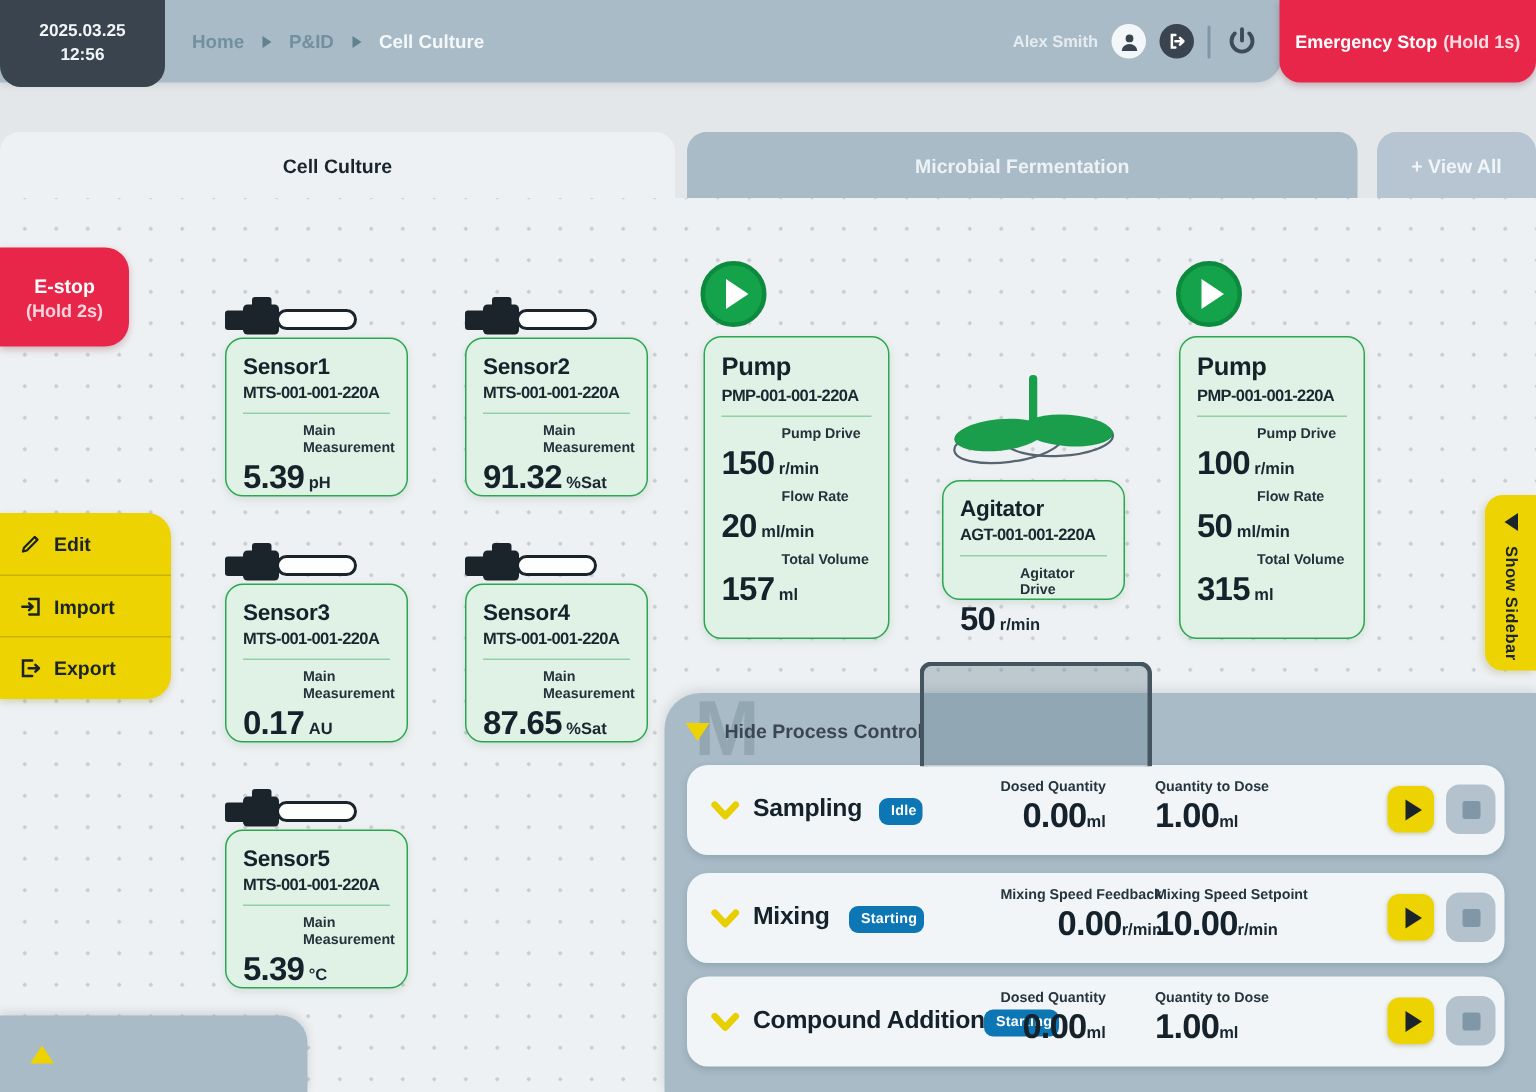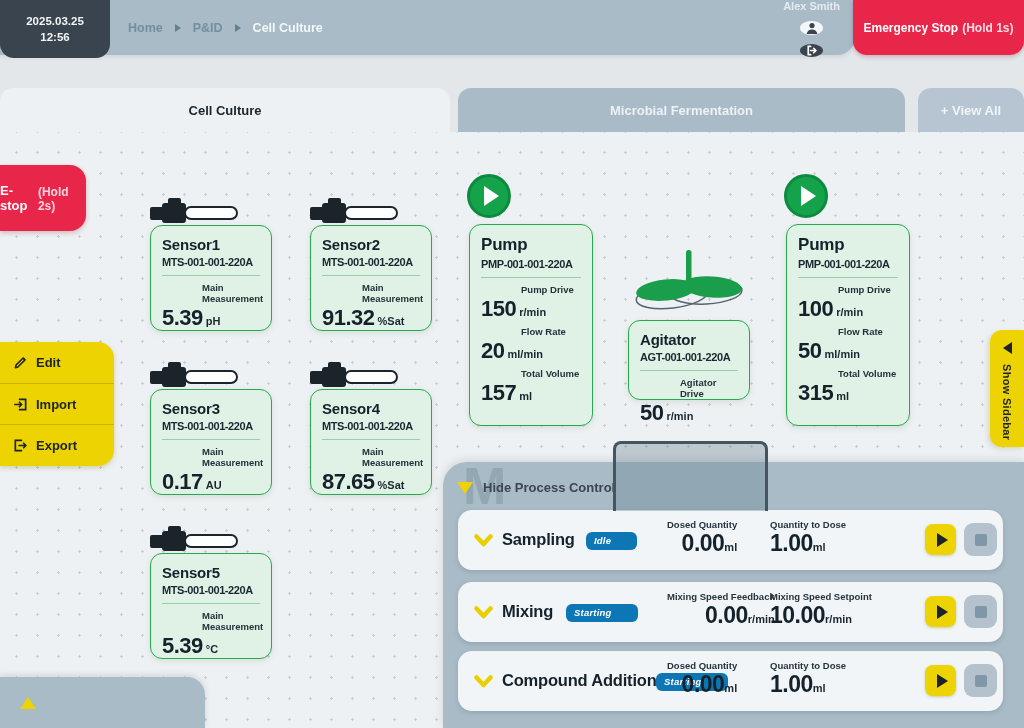--- a/index.html
+++ b/index.html
@@ -17,21 +17,21 @@
     display:flex; align-items:center; }
   .timebox { left:0; top:0; width:110px; height:58px; background:#39444e;
     border-radius:0 0 14px 14px; z-index:22; display:flex; flex-direction:column;
     align-items:center; justify-content:center; gap:1px; }
   .timebox span { color:#f2f5f7; font-size:11.5px; font-weight:700; line-height:1.3; }
   .breadcrumb { left:128px; top:0; height:55px; display:flex; align-items:center; gap:12px; z-index:23; }
   .crumb { font-size:12.5px; font-weight:700; color:#72909f; }
   .crumb.current { color:#f4f8fa; }
   .crumb-sep { width:0; height:0; border-left:6px solid #63808f;
     border-top:4px solid transparent; border-bottom:4px solid transparent; }
-  .user-cluster { right:184px; top:0; height:55px; display:flex; align-items:center; gap:9px; z-index:23;flex-direction:column; }
+  .user-cluster { right:184px; top:0; height:55px; display:flex; align-items:center; gap:9px; z-index:23; }
   .user-name { font-size:11px; font-weight:700; color:#e4ecf0; }
   .avatar { width:23px; height:23px; border-radius:50%; background:#f4f7f9;
     display:flex; align-items:center; justify-content:center; }
   .circle-btn { width:23px; height:23px; border-radius:50%; background:#39444e;
     display:flex; align-items:center; justify-content:center; }
   .v-divider { width:2px; height:22px; background:#7e97a6; border-radius:1px; }
   .estop-main { left:853px; top:0; width:171px; height:55px; background:#e82649;
     border-radius:0 0 14px 14px; z-index:21; display:flex; align-items:center; justify-content:center;
     box-shadow:0 2px 4px rgba(120,20,40,.25); }
   .estop-main .b { color:#fff; font-size:12px; font-weight:800; }
@@ -44,21 +44,21 @@
   .tab-inactive { left:458px; width:447px; background:#a8bbc7; color:#ecf2f5; }
   .tab-viewall { left:918px; width:106px; background:#b6c5d1; color:#f0f5f8; }
 
   
   .canvas { left:0; top:132px; width:1024px; height:596px; background:#eef1f3;
     background-image:radial-gradient(circle,#c9ced3 1.1px, transparent 1.2px);
     background-size:21px 21px; background-position:6px 10px; z-index:1; }
 
   
   .estop-side { left:0; top:165px; width:86px; height:66px; background:#e82649;
-    border-radius:0 16px 16px 0; z-index:8; display:flex; flex-direction:row;
+    border-radius:0 16px 16px 0; z-index:8; display:flex; flex-direction:column;
     align-items:center; justify-content:center; box-shadow:0 2px 5px rgba(120,20,40,.25);}
   .estop-side .b { color:#fff; font-size:13px; font-weight:800; }
   .estop-side .r { color:#ffd3dc; font-size:12px; font-weight:600; margin-top:2px; }
   .tools { left:0; top:342px; width:114px; height:124px; background:#eed302;
     border-radius:0 16px 16px 0; z-index:8; display:flex; flex-direction:column;
     box-shadow:0 2px 5px rgba(120,110,0,.25); }
   .tool-item { flex:1; display:flex; align-items:center; gap:8px; padding-left:13px; cursor:pointer; }
   .tool-item + .tool-item { border-top:1px solid rgba(40,40,10,.18); }
   .tool-item span.lbl { font-size:13px; font-weight:800; color:#1b242b; }
 
@@ -109,21 +109,21 @@
     border-left:8px solid transparent; border-right:8px solid transparent; }
   .tri-up { width:0; height:0; border-bottom:12px solid #eed302;
     border-left:8px solid transparent; border-right:8px solid transparent; }
   .panel-header .htext { font-size:13px; font-weight:800; color:#3b4651; }
 
   .prow { position:absolute; left:15px; width:545px; height:60px; background:#f1f5f7;
     border-radius:14px; z-index:13; box-shadow:0 2px 5px rgba(50,70,85,.18); }
   .prow .chev { position:absolute; left:16px; top:24px; }
   .prow .rlabel { position:absolute; left:44px; top:20px; font-size:16.5px; font-weight:800; color:#15222b; letter-spacing:-.2px; }
   .badge { position:absolute; top:22px; background:#0d76b4; color:#fff; font-size:9.5px; font-weight:800;
-    padding:3px 26px 4px 8px; border-radius:6px; font-style:italic; letter-spacing:.2px; }
+    padding:3px 4px 4px 8px; border-radius:6px; letter-spacing:.2px; }
   .pcol { position:absolute; top:9px; }
   .pcol .clabel { font-size:9.5px; font-weight:800; color:#26343d; }
   .pcol .cvalue .v { font-size:23px; font-weight:800; color:#15222b; letter-spacing:-.5px; }
   .pcol .cvalue .u { font-size:11px; font-weight:800; color:#1a2730; }
   .col1 { left:209px;text-align:right; }
   .col2 { left:312px; }
   .btn-play { position:absolute; left:467px; top:14px; width:31px; height:31px; background:#eed302;
     border-radius:8px; border:none; display:flex; align-items:center; justify-content:center; cursor:pointer;
     box-shadow:0 1px 3px rgba(120,110,0,.3); }
   .btn-play .tri { width:0; height:0; border-left:11px solid #1b242b;

